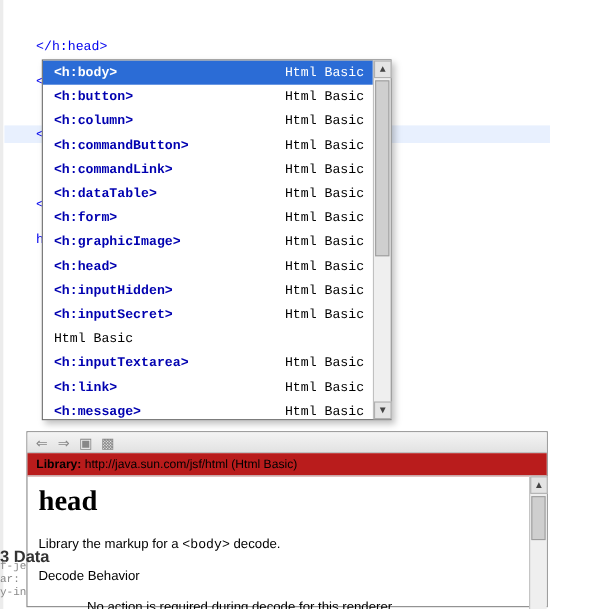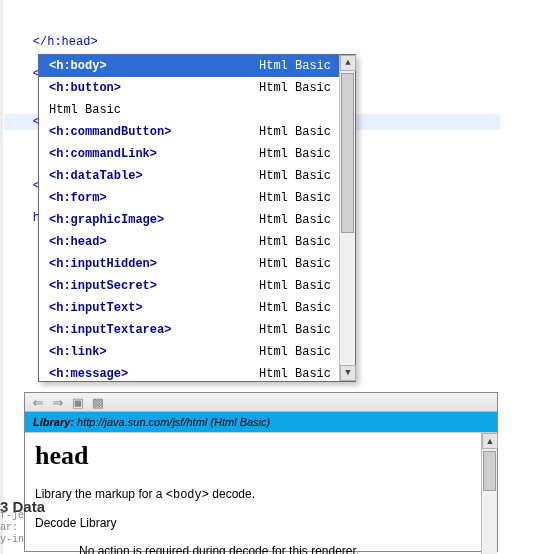--- a/index.html
+++ b/index.html
@@ -63,21 +63,21 @@
     height:24px; background:linear-gradient(#f4f4f4,#e2e2e2);
     border-bottom:1px solid #b8b8b8;
     display:flex; align-items:center; gap:2px; padding:0 4px;
   }
   .tb-btn{
     width:18px;height:18px;display:flex;align-items:center;justify-content:center;
     color:#888;font-size:13px;
   }
   .doc-subhead{
     padding:4px 8px; font-size:11px; color:#000;
-    border-bottom:1px solid #ccc; background:#0ea5e9;font-style:italic;
+    border-bottom:1px solid #ccc; background:#b91c1c;
   }
   .doc-subhead b{font-weight:bold;}
   .doc-body-wrap{flex:1; display:flex;}
   .doc-body{
     flex:1; padding:4px 10px 8px 10px; font-size:12px; color:#000;
     overflow:hidden;
   }
   .doc-body h1{font-family:"Times New Roman",serif;font-size:26px;font-weight:bold;margin:4px 0 16px 0;}
   .doc-body p{margin:0 0 14px 0;font-size:12px;}
   .doc-body code{font-family:"Courier New",monospace;font-size:12px;text-align:center;}
@@ -119,20 +119,21 @@
     <div class="popup-list" id="popup-list">
         <div class="popup-row selected">
           <span class="name">&lt;h:body&gt;</span>
           <span class="cat">Html Basic</span>
         </div>
         <div class="popup-row">
           <span class="name">&lt;h:button&gt;</span>
           <span class="cat">Html Basic</span>
         </div>
         <div class="popup-row">
+          <span class="name">&lt;h:column&gt;</span>
           <span class="cat">Html Basic</span>
         </div>
         <div class="popup-row">
           <span class="name">&lt;h:commandButton&gt;</span>
           <span class="cat">Html Basic</span>
         </div>
         <div class="popup-row">
           <span class="name">&lt;h:commandLink&gt;</span>
           <span class="cat">Html Basic</span>
         </div>
@@ -154,21 +155,20 @@
         </div>
         <div class="popup-row">
           <span class="name">&lt;h:inputHidden&gt;</span>
           <span class="cat">Html Basic</span>
         </div>
         <div class="popup-row">
           <span class="name">&lt;h:inputSecret&gt;</span>
           <span class="cat">Html Basic</span>
         </div>
         <div class="popup-row">
-          <span class="name">&lt;h:inputText&gt;</span>
           <span class="cat">Html Basic</span>
         </div>
         <div class="popup-row">
           <span class="name">&lt;h:inputTextarea&gt;</span>
           <span class="cat">Html Basic</span>
         </div>
         <div class="popup-row">
           <span class="name">&lt;h:link&gt;</span>
           <span class="cat">Html Basic</span>
         </div>
@@ -202,21 +202,21 @@
     <div class="doc-subhead">
       <b>Library:</b>
       <span>http://java.sun.com/jsf/html (Html Basic)</span>
     </div>
     <div class="doc-body-wrap">
       <div class="doc-body">
         <h1>head</h1>
         <p>
           <span>Library the markup for a </span><code>&lt;body&gt;</code><span> decode.</span>
         </p>
-        <p>Decode Library</p>
+        <p>Decode Behavior</p>
         <p style="padding-left:44px;">No action is required during decode for this renderer.</p>
       </div>
       <div class="doc-scroll">
         <div class="arrow up">▲</div>
         <div class="thumb"></div>
 
       </div>
     </div>
   </div>
 

